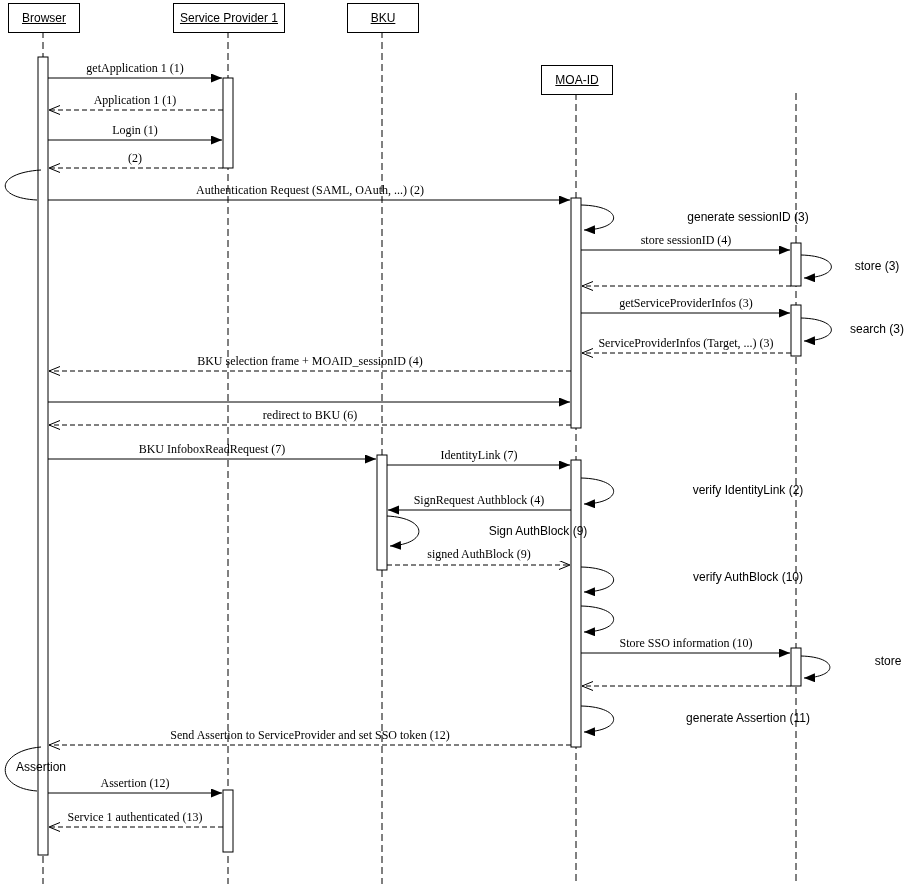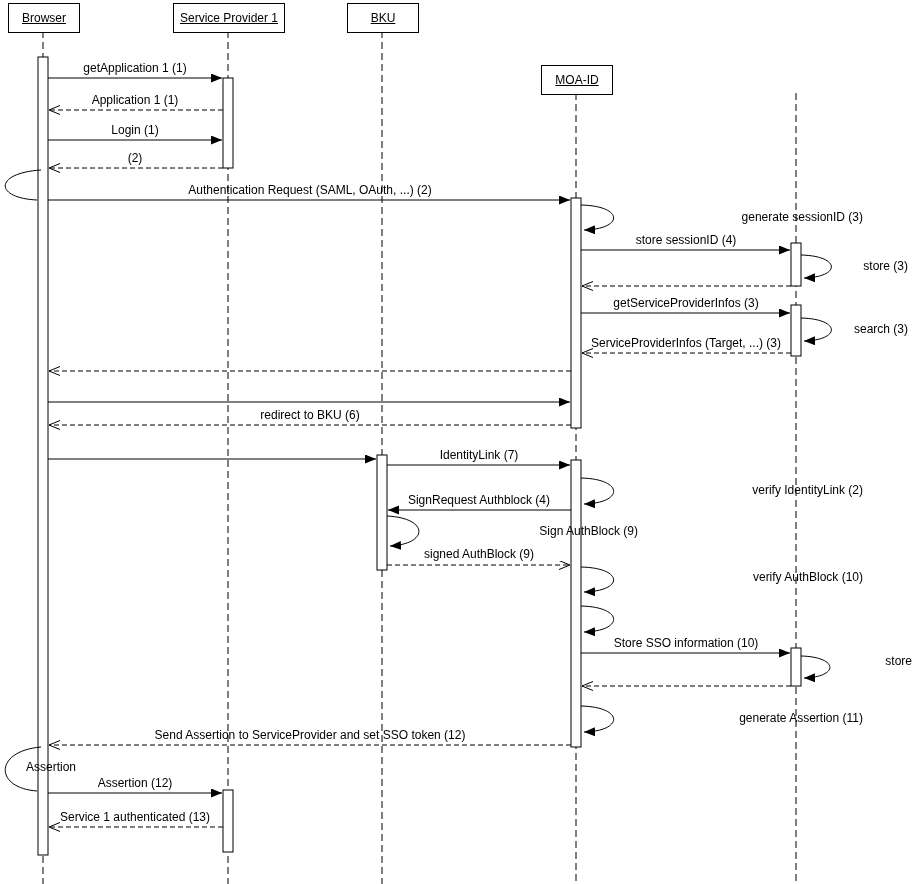--- a/index.html
+++ b/index.html
@@ -7,22 +7,22 @@
          font-family:"Liberation Sans",sans-serif;color:#000;padding-left:28px;}
   .stage svg{position:absolute;left:0;top:0;}
   .life{stroke:#000;stroke-width:1;stroke-dasharray:7 4;}
   .act{fill:#fff;stroke:#000;stroke-width:1;}
   .sol{stroke:#000;stroke-width:1;fill:none;}
   .dsh{stroke:#000;stroke-width:1;fill:none;stroke-dasharray:5 3;}
   .actor{position:absolute;height:28px;border:1px solid #000;background:#fff;
          display:flex;align-items:center;justify-content:center;font-size:12px;white-space:nowrap;}
   .actor-name{text-decoration:underline;}
   .lbl{position:absolute;font-size:12px;line-height:14px;white-space:nowrap;}
-  .c{text-align:center;}
-  .l{text-align:right;}
+  .c{text-align:center;font-family:Liberation Serif, serif;}
+  .l{text-align:center;}
 </style>
 </head>
 <body>
 
 <div class="stage">
 
   <svg width="912" height="884" viewBox="0 0 912 884">
     <defs>
       <marker id="mF" markerWidth="12" markerHeight="10" refX="11" refY="4.5" orient="auto" markerUnits="userSpaceOnUse">
         <path d="M0,0 L11,4.5 L0,9 Z" fill="#000"></path>
@@ -105,21 +105,23 @@
   <div class="lbl c" style="left:35px;top:93px;width:200px">Application 1 (1)</div>
   <div class="lbl c" style="left:35px;top:123px;width:200px">Login (1)</div>
   <div class="lbl c" style="left:35px;top:151px;width:200px">(2)</div>
   <div class="lbl c" style="left:110px;top:183px;width:400px">Authentication Request (SAML, OAuth, ...)  (2)</div>
   <div class="lbl l" style="left:633px;top:210px;width:230px">generate sessionID  (3)</div>
   <div class="lbl c" style="left:586px;top:233px;width:200px">store sessionID (4)</div>
   <div class="lbl l" style="left:846px;top:259px;width:62px">store (3)</div>
   <div class="lbl c" style="left:586px;top:296px;width:200px">getServiceProviderInfos (3)</div>
   <div class="lbl l" style="left:846px;top:322px;width:62px">search (3)</div>
   <div class="lbl c" style="left:566px;top:336px;width:240px">ServiceProviderInfos (Target, ...) (3)</div>
+  <div class="lbl c" style="left:110px;top:354px;width:400px">BKU selection frame + MOAID_sessionID (4)</div>
   <div class="lbl c" style="left:110px;top:408px;width:400px">redirect to BKU (6)</div>
+  <div class="lbl c" style="left:62px;top:442px;width:300px">BKU InfoboxReadRequest (7)</div>
   <div class="lbl c" style="left:379px;top:448px;width:200px">IdentityLink (7)</div>
   <div class="lbl l" style="left:633px;top:483px;width:230px">verify IdentityLink (2)</div>
   <div class="lbl c" style="left:379px;top:493px;width:200px">SignRequest Authblock (4)</div>
   <div class="lbl l" style="left:438px;top:524px;width:200px">Sign AuthBlock (9)</div>
   <div class="lbl c" style="left:379px;top:547px;width:200px">signed AuthBlock (9)</div>
   <div class="lbl l" style="left:633px;top:570px;width:230px">verify AuthBlock (10)</div>
   <div class="lbl c" style="left:586px;top:636px;width:200px">Store SSO information (10)</div>
   <div class="lbl l" style="left:864px;top:654px;width:48px">store</div>
   <div class="lbl l" style="left:633px;top:711px;width:230px">generate Assertion (11)</div>
   <div class="lbl c" style="left:110px;top:728px;width:400px">Send Assertion to ServiceProvider and set SSO token (12)</div>

